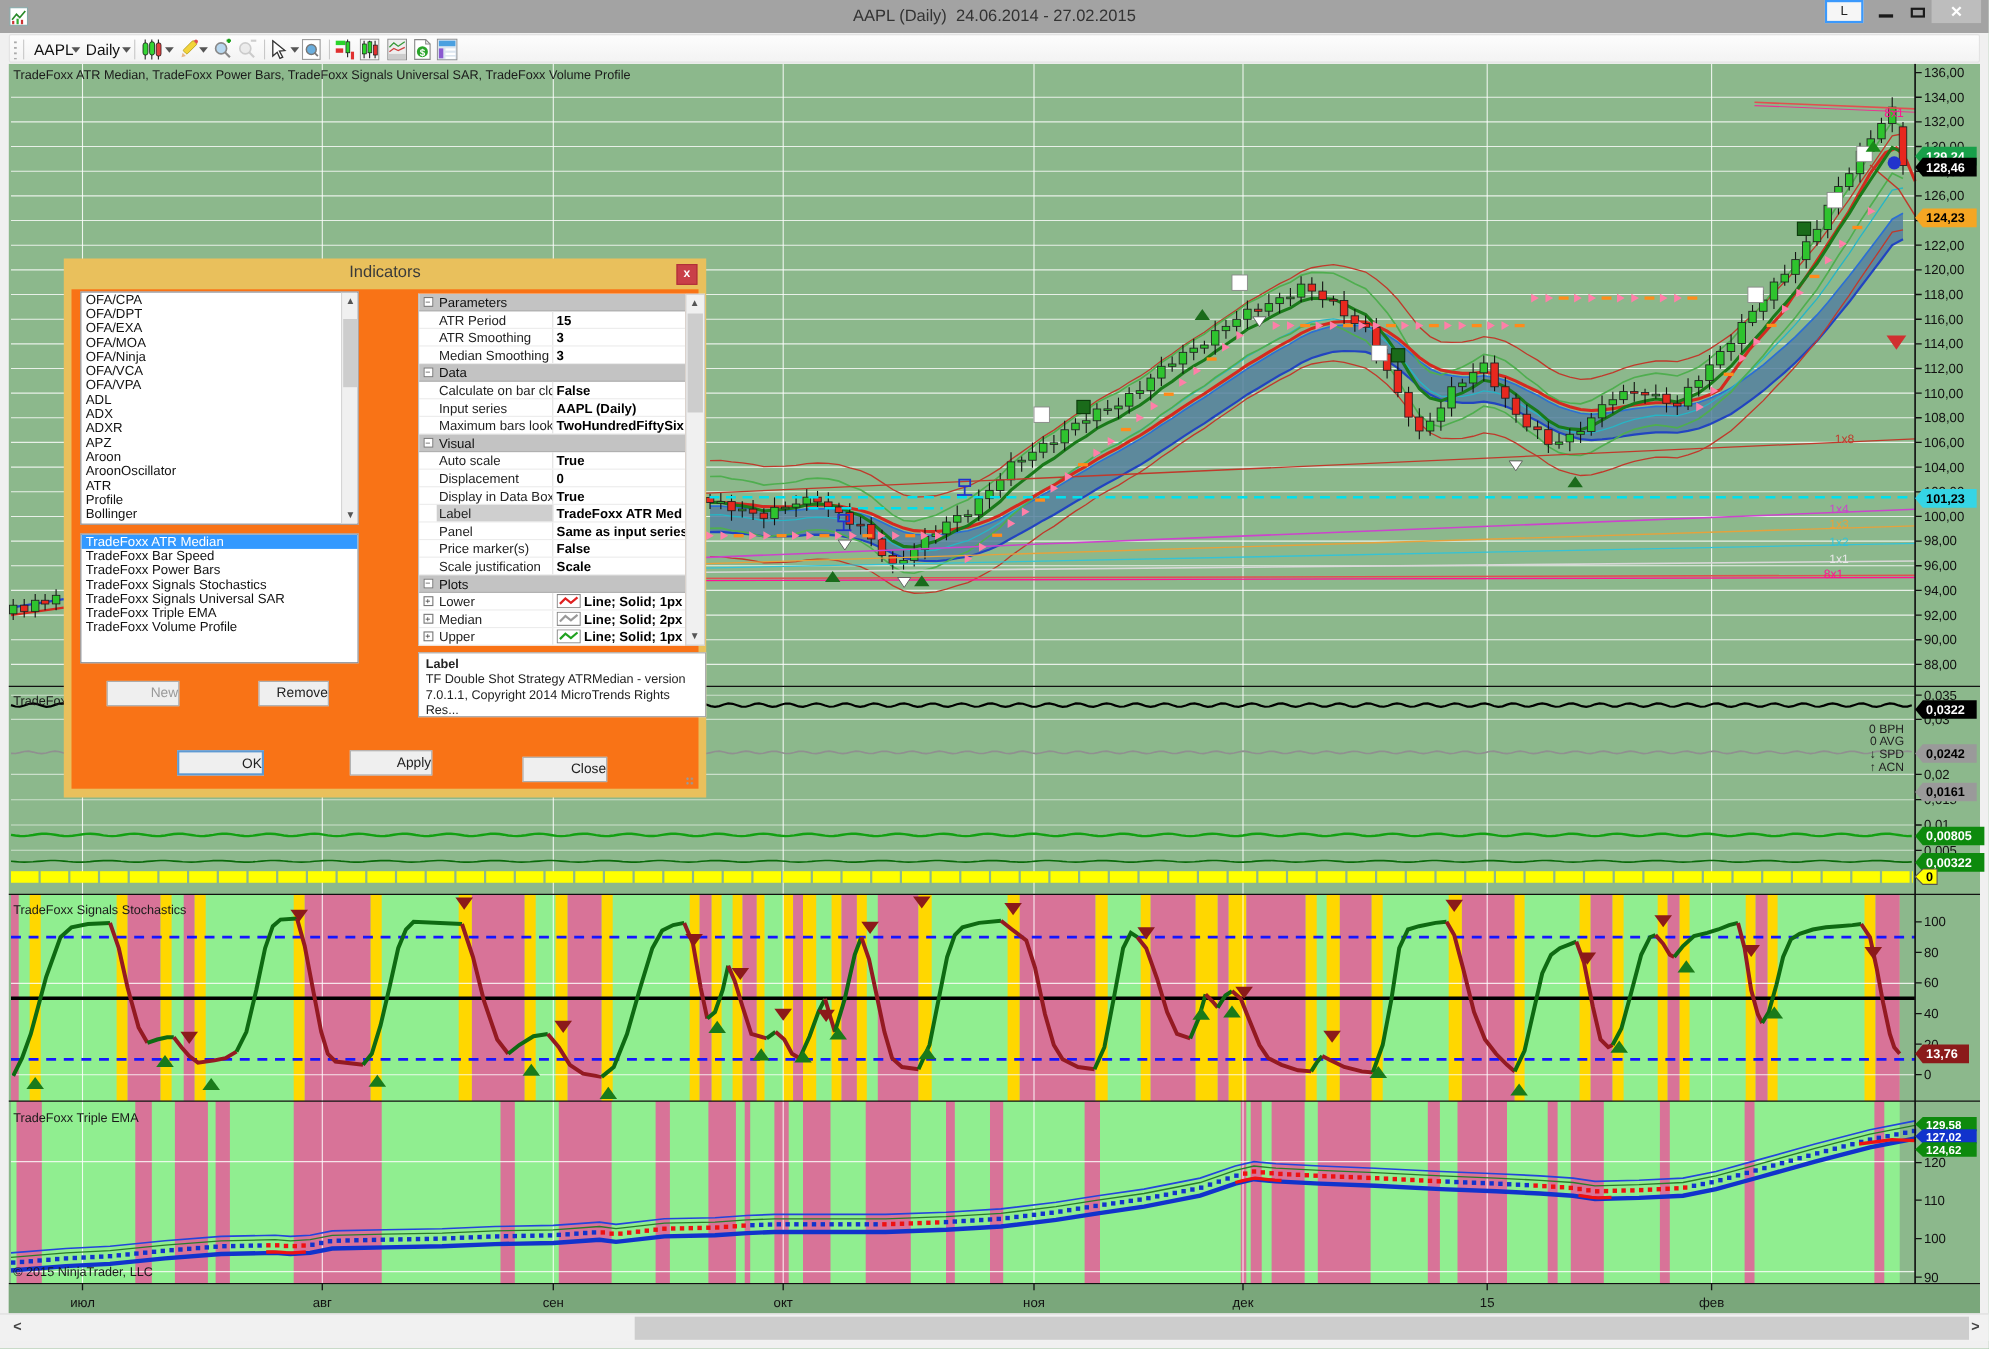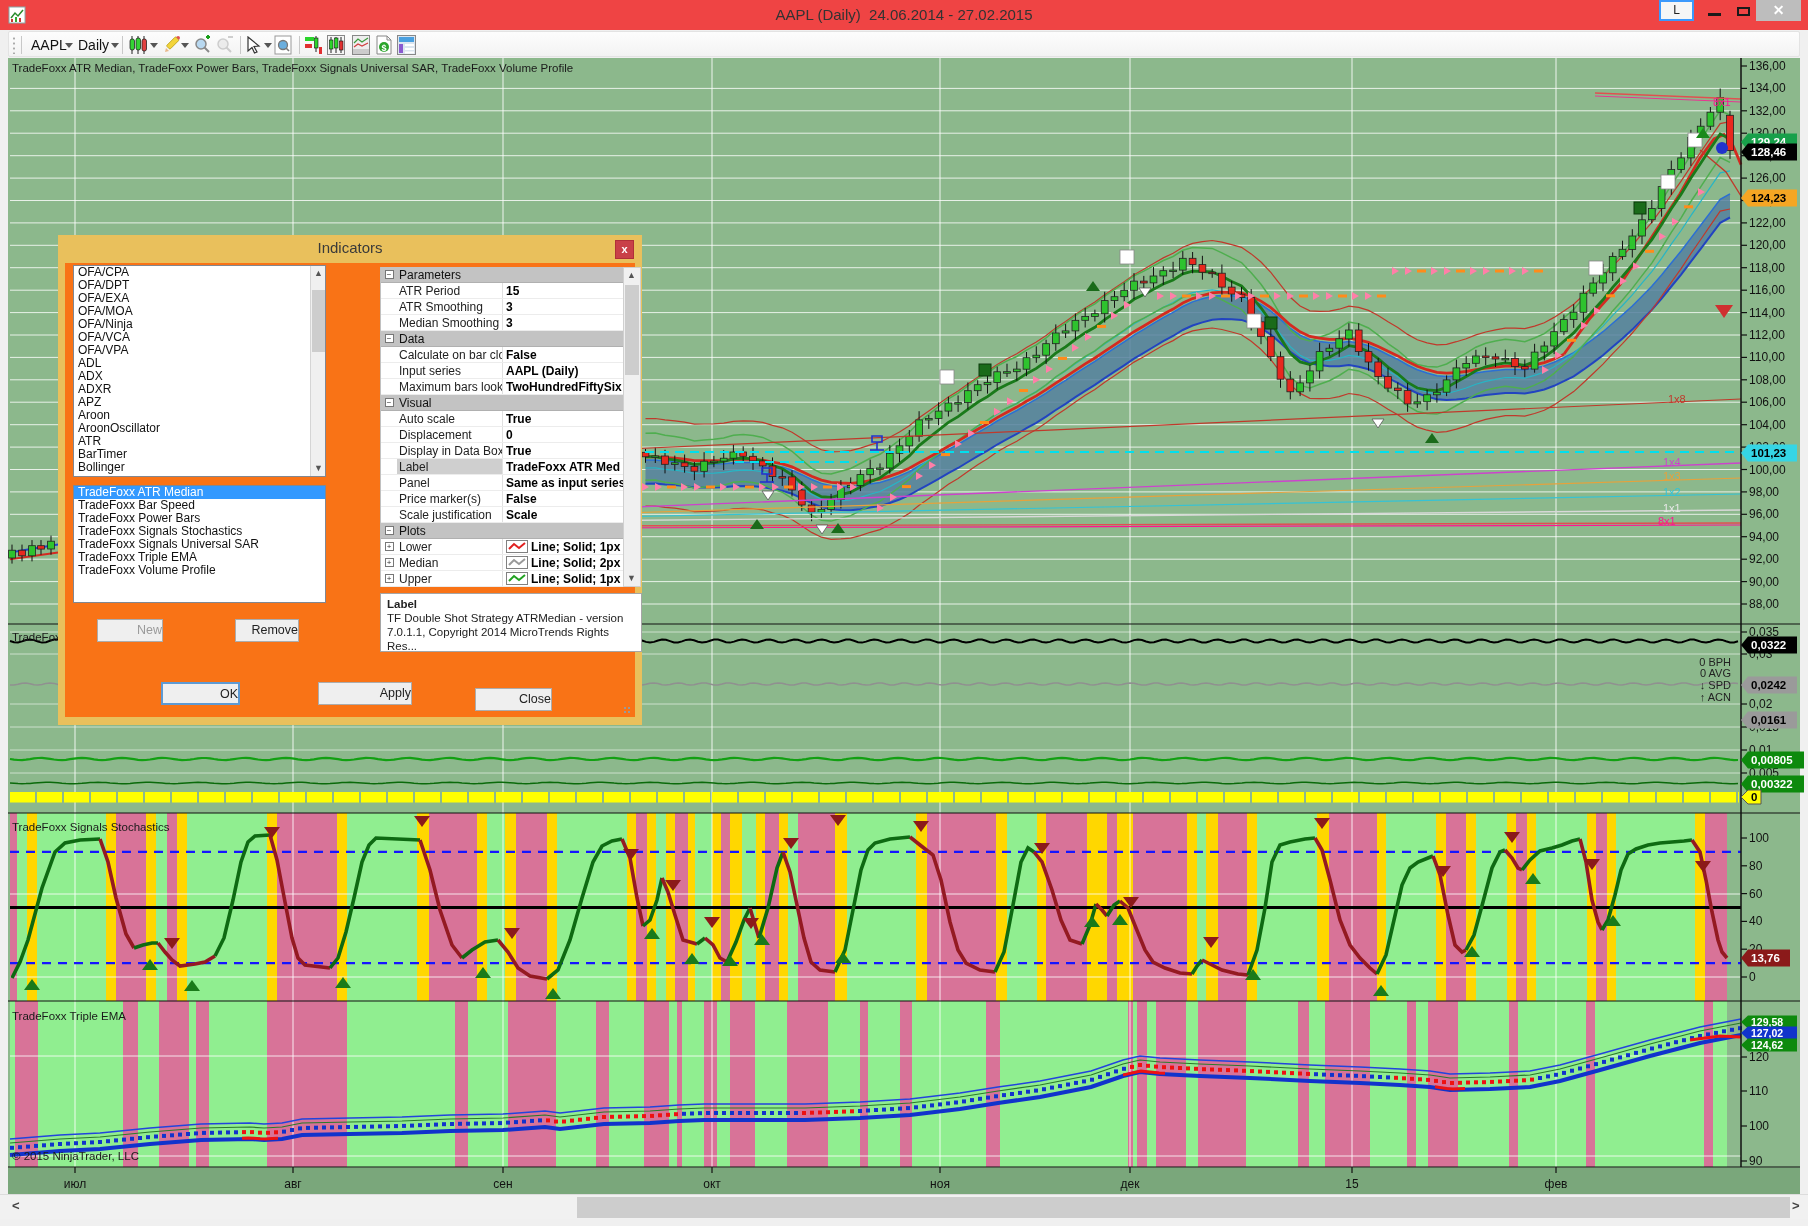--- a/index.html
+++ b/index.html
@@ -1,15 +1,15 @@
 <!DOCTYPE html>
 <html><head><meta charset="utf-8"><style>
 *{margin:0;padding:0;box-sizing:border-box}
 body{width:1808px;height:1226px;font-family:"Liberation Sans",sans-serif;background:#f0f0f0;overflow:hidden;position:relative}
-#titlebar{position:absolute;left:0;top:0;width:1808px;height:30px;background:#ef4444}
+#titlebar{position:absolute;left:0;top:0;width:1808px;height:30px;background:#a3a3a3}
 #title{position:absolute;left:0;top:6px;width:100%;text-align:center;font-size:15px;color:#333}
 #appicon{position:absolute;left:8px;top:6px;width:18px;height:18px}
 .wbtn{position:absolute;top:0;height:21px;text-align:center}
 #lbtn{left:1659px;width:35px;background:#f6f6f6;border:2px solid #3b99fc;font-size:12px;color:#222;line-height:17px}
 #minbtn{left:1702px;width:24px}
 #minbtn div{margin:13px auto 0;width:13px;height:3px;background:#1a1a1a}
 #maxbtn{left:1731px;width:24px}
 #maxbtn div{margin:7px auto 0;width:13px;height:9px;border:2px solid #1a1a1a}
 #closebtn{left:1756px;width:45px;background:#bdbdbd;color:#fff;font-size:14px;font-weight:bold;line-height:21px}
 #toolbar{position:absolute;left:8px;top:31px;width:1792px;height:26px;background:linear-gradient(#fdfdfd,#f3f3f3);border:1px solid #e3e3e3;border-radius:2px}
@@ -27,21 +27,21 @@
 #lb2{top:222px;height:118px}
 .li{font-size:12px;color:#111;padding-left:4px;height:13px;line-height:13px;white-space:nowrap}
 .li.sel{background:#3399ff;color:#fff}
 #lb1sb{position:absolute;right:0;top:0;width:15px;height:100%;background:#f0f0f0;border-left:1px solid #d5d5d5}
 #lb1sb .sbthumb{position:absolute;left:1px;top:24px;width:13px;height:62px;background:#cdcdcd}
 .sbarr{position:absolute;left:0;width:15px;height:15px;font-size:9px;color:#555;text-align:center;line-height:15px}
 .btn{position:absolute;height:23px;background:#efefef;border:1px solid #acacac;font-size:12.5px;color:#222;text-align:right;line-height:21px}
 #newbtn{left:32px;top:356px;width:66px;color:#9a9a9a}
 #removebtn{left:170px;top:356px;width:64px}
 #okbtn{left:96px;top:419px;width:79px;border:2px solid #5e9ad3}
-#applybtn{left:253px;top:419px;width:94px}
+#applybtn{left:253px;top:419px;width:75px}
 #closebtn2{left:410px;top:425px;width:77px}
 #pgrid{position:absolute;left:315px;top:4px;width:243px;height:320px;background:#fff;overflow:hidden;border-left:1px solid #c0c0c0}
 #pgsb{position:absolute;left:558px;top:4px;width:18px;height:320px;background:#f0f0f0;border:1px solid #d0d0d0}
 #pgsb .sbthumb{position:absolute;left:1px;top:17px;width:14px;height:90px;background:#cdcdcd}
 .prow{display:flex;height:16px;border-bottom:1px solid #ececec;font-size:12px;align-items:center}
 .phead{background:#c3c3c3;border-bottom:1px solid #b0b0b0}
 .phname{font-weight:normal;color:#111;padding-left:2px}
 .pm{width:16px;flex:0 0 16px;display:flex;align-items:center;justify-content:center}
 .pbox{width:9px;height:9px;border:1px solid #777;background:#fff;font-size:8px;line-height:7px;text-align:center;color:#333}
 .pname{flex:0 0 106px;color:#222;border-right:1px solid #e0e0e0;white-space:nowrap;overflow:hidden;padding-left:2px;height:100%;line-height:16px}
@@ -1182,21 +1182,21 @@
         <div class="li">OFA/Ninja</div>
         <div class="li">OFA/VCA</div>
         <div class="li">OFA/VPA</div>
         <div class="li">ADL</div>
         <div class="li">ADX</div>
         <div class="li">ADXR</div>
         <div class="li">APZ</div>
         <div class="li">Aroon</div>
         <div class="li">AroonOscillator</div>
         <div class="li">ATR</div>
-        <div class="li">BarTimer</div>
+        <div class="li">Profile</div>
         <div class="li">Bollinger</div>
     <div id="lb1sb">
           <div class="sbarr" style="top:0">▲</div>
           <div class="sbthumb"></div>
           <div class="sbarr" style="bottom:0">▼</div>
         </div>
   </div>
   <div class="lb" id="lb2">
         <div class="li sel">TradeFoxx ATR Median</div>
         <div class="li">TradeFoxx Bar Speed</div>

